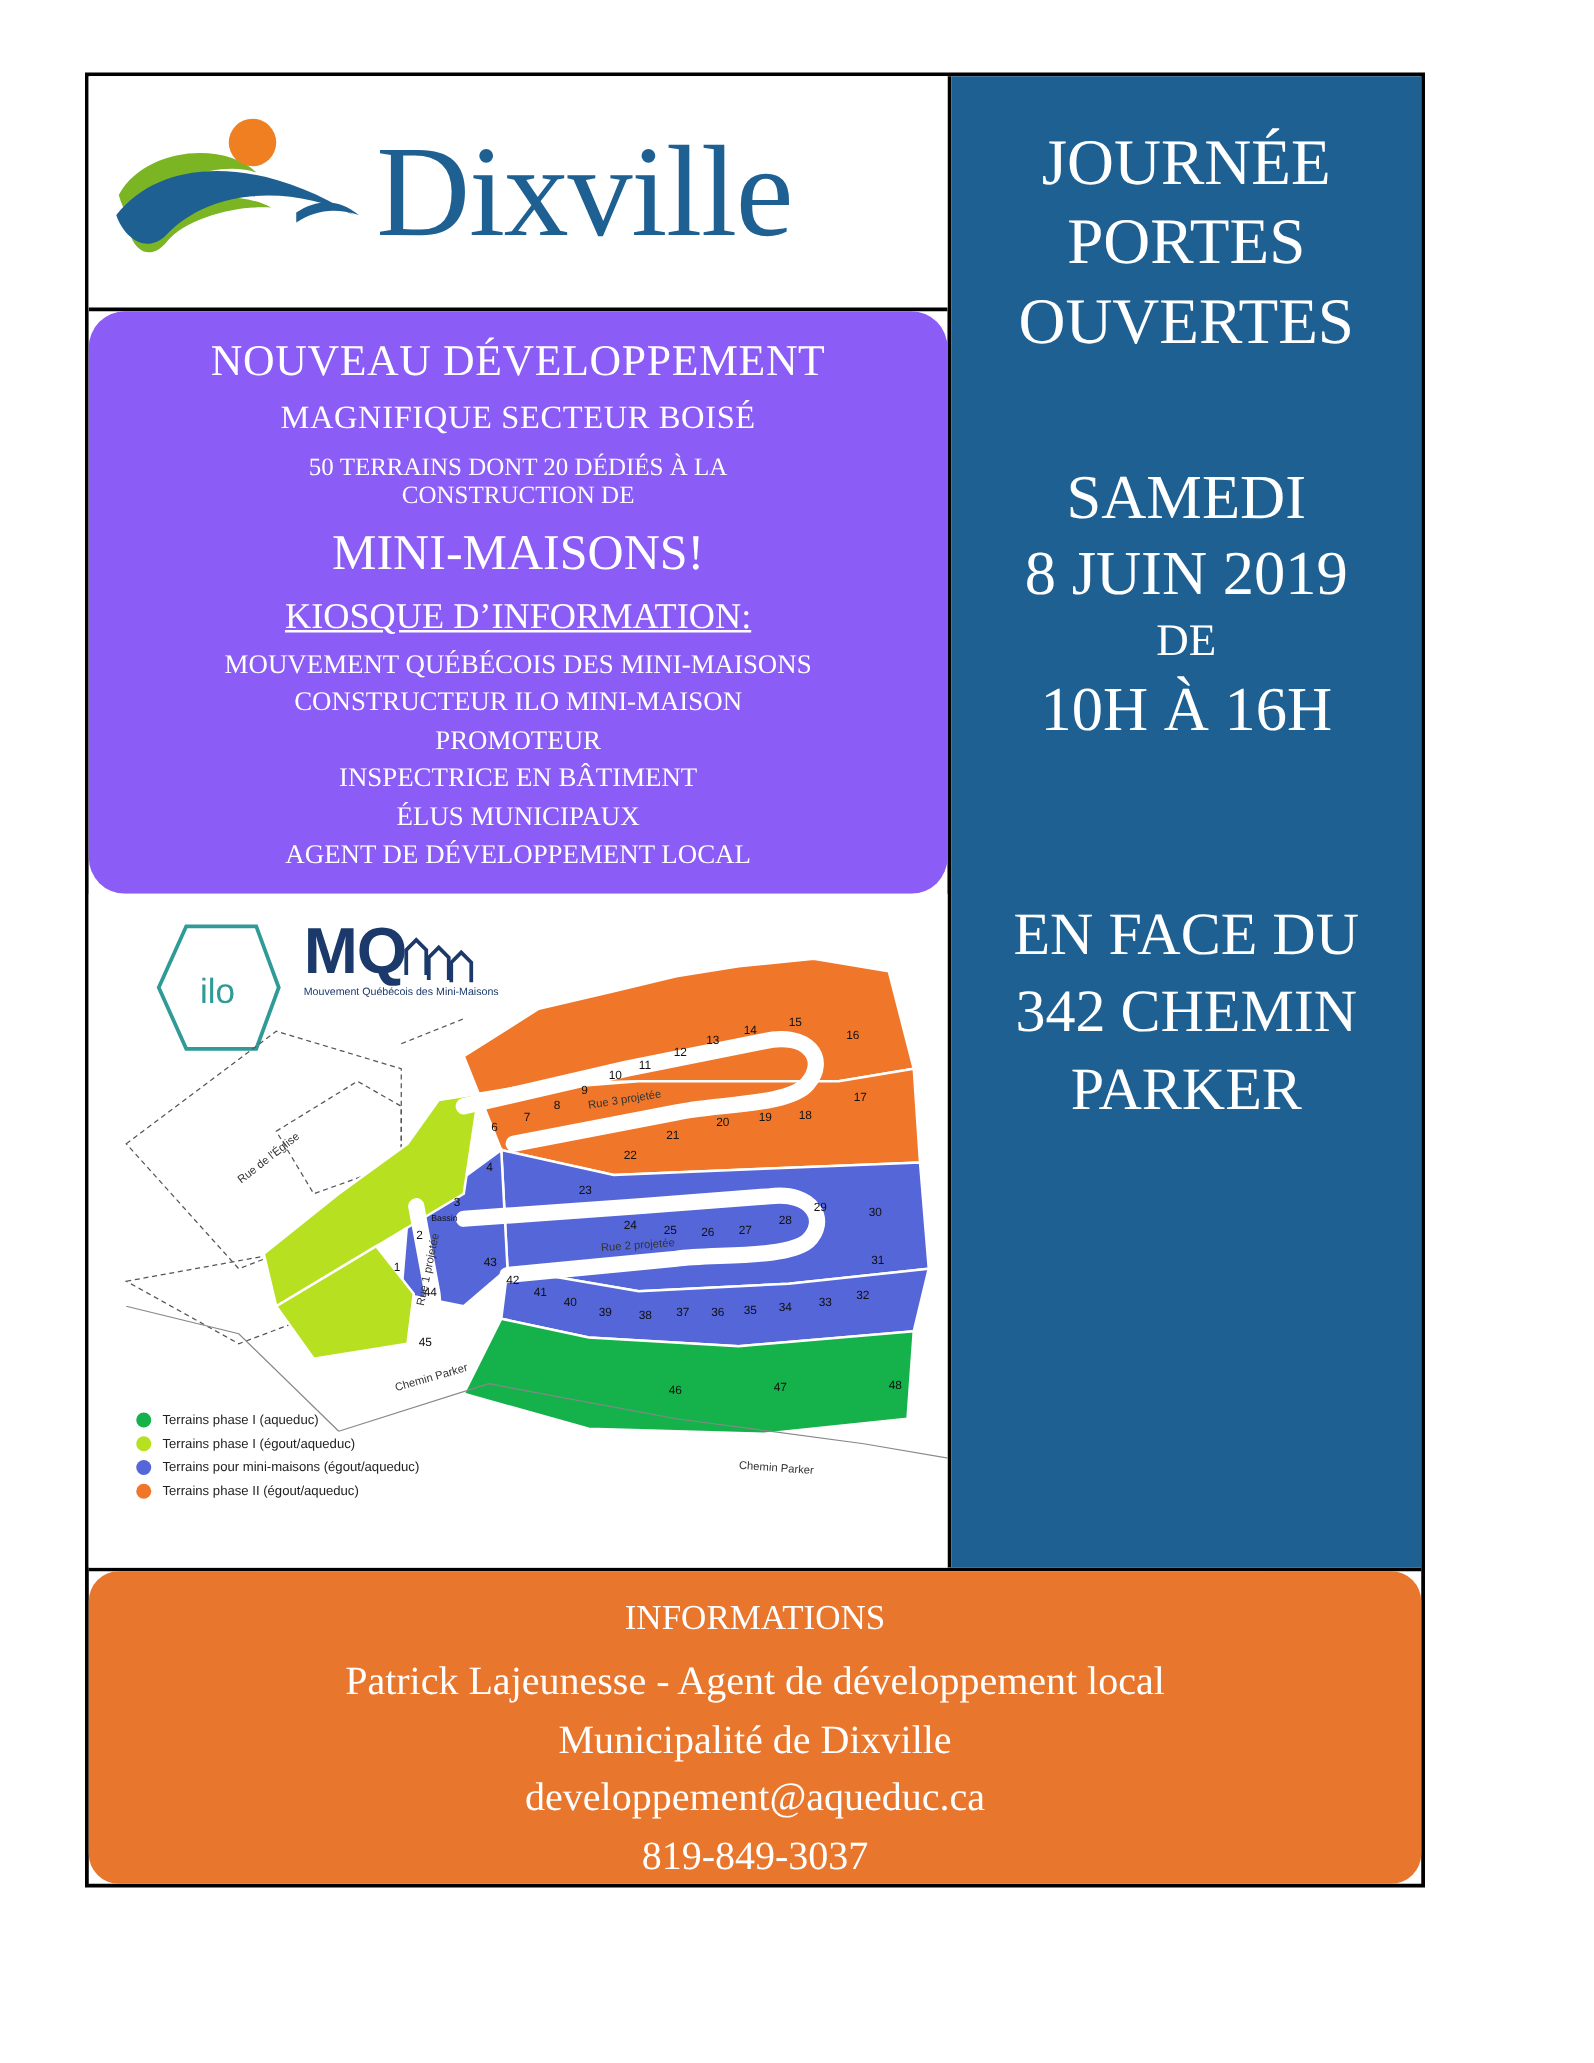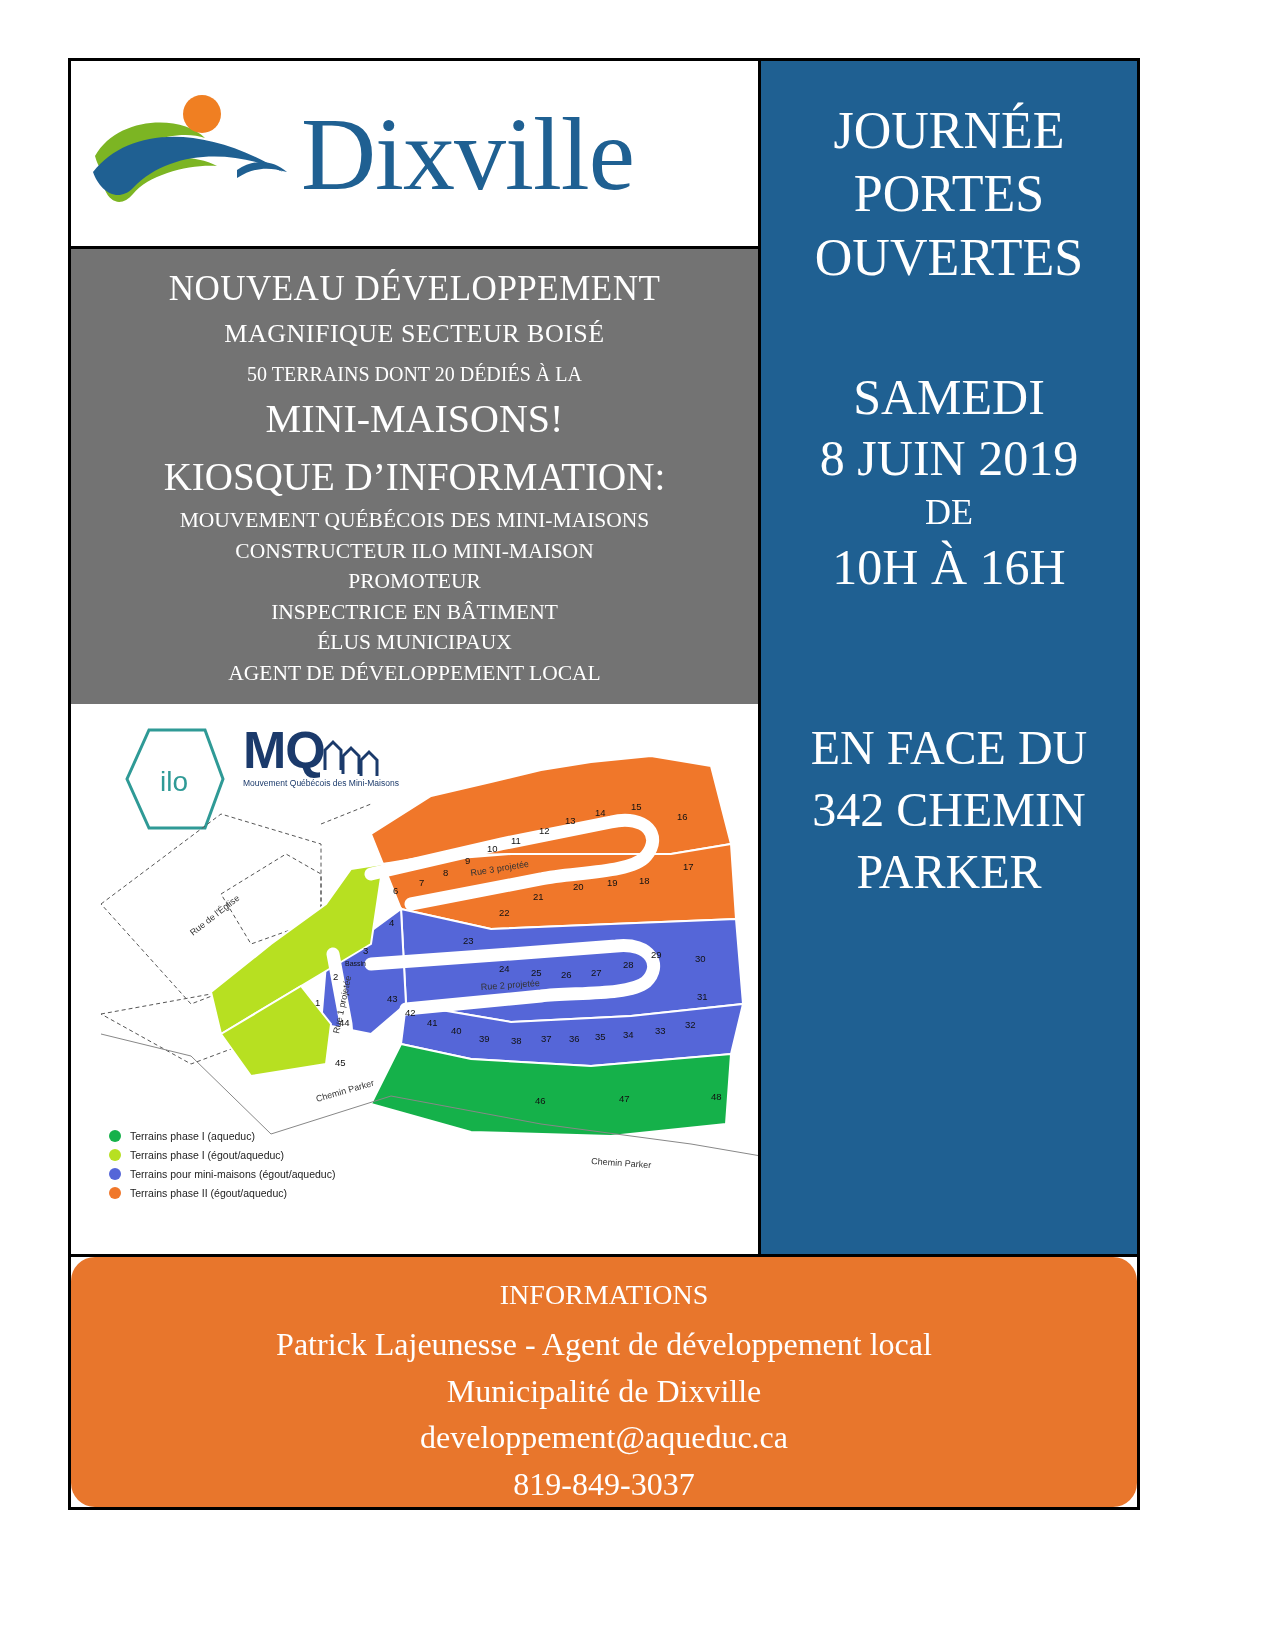--- a/index.html
+++ b/index.html
@@ -68,31 +68,32 @@
   .logo-text {
     font-family: "Liberation Serif", serif;
     font-size: 104px;
     color: #1f6092;
     line-height: 1;
     letter-spacing: -1px;
     margin-left: 4px;
   }
   
   .green {
-    background: #737373;
+    background: #8b5cf6;
     color: #ffffff;
     padding: 14px 18px 16px 18px;
     text-align: center;
     flex: none;
+    border-radius: 29px;
   }
   .g1 { font-size: 35px; letter-spacing: .5px; margin: 6px 0 10px; }
   .g2 { font-size: 26px; letter-spacing: .5px; margin: 0 0 14px; }
   .g3 { font-size: 20px; line-height: 1.12; margin: 0 0 10px; }
   .g4 { font-size: 40px; margin: 8px 0 12px; }
-  .g5 { font-size: 39px; margin: 0 0 6px; }
+  .g5 { font-size: 29px; margin: 0 0 6px; text-decoration: underline; }
   .g-list { font-size: 21.5px; line-height: 1.42; }
   
   .mapwrap {
     flex: 1;
     background: #ffffff;
     position: relative;
     overflow: hidden;
   }
   .ilo-logo {
     position: absolute;
@@ -183,20 +184,21 @@
             </svg>
           </div>
           <div class="logo-text">Dixville</div>
         </div>
 
         <div class="green">
           <div class="g1">NOUVEAU DÉVELOPPEMENT</div>
           <div class="g2">MAGNIFIQUE SECTEUR BOISÉ</div>
           <div class="g3">
             <div>50 TERRAINS DONT 20 DÉDIÉS À LA</div>
+            <div>CONSTRUCTION DE</div>
           </div>
           <div class="g4">MINI-MAISONS!</div>
           <div class="g5">KIOSQUE D’INFORMATION:</div>
           <div class="g-list">
             <div>MOUVEMENT QUÉBÉCOIS DES MINI-MAISONS</div>
             <div>CONSTRUCTEUR ILO MINI-MAISON</div>
             <div>PROMOTEUR</div>
             <div>INSPECTRICE EN BÂTIMENT</div>
             <div>ÉLUS MUNICIPAUX</div>
             <div>AGENT DE DÉVELOPPEMENT LOCAL</div>

